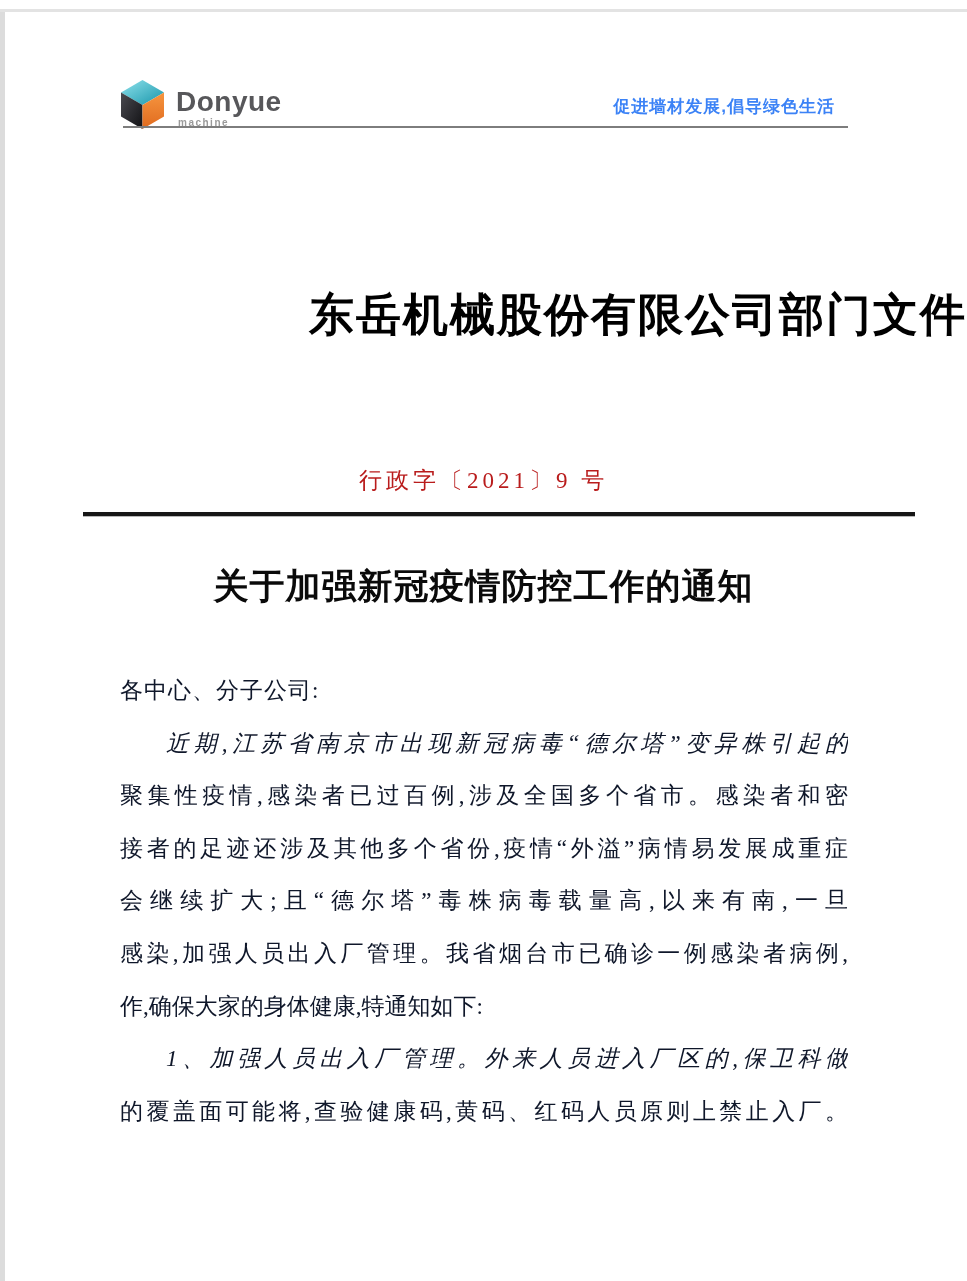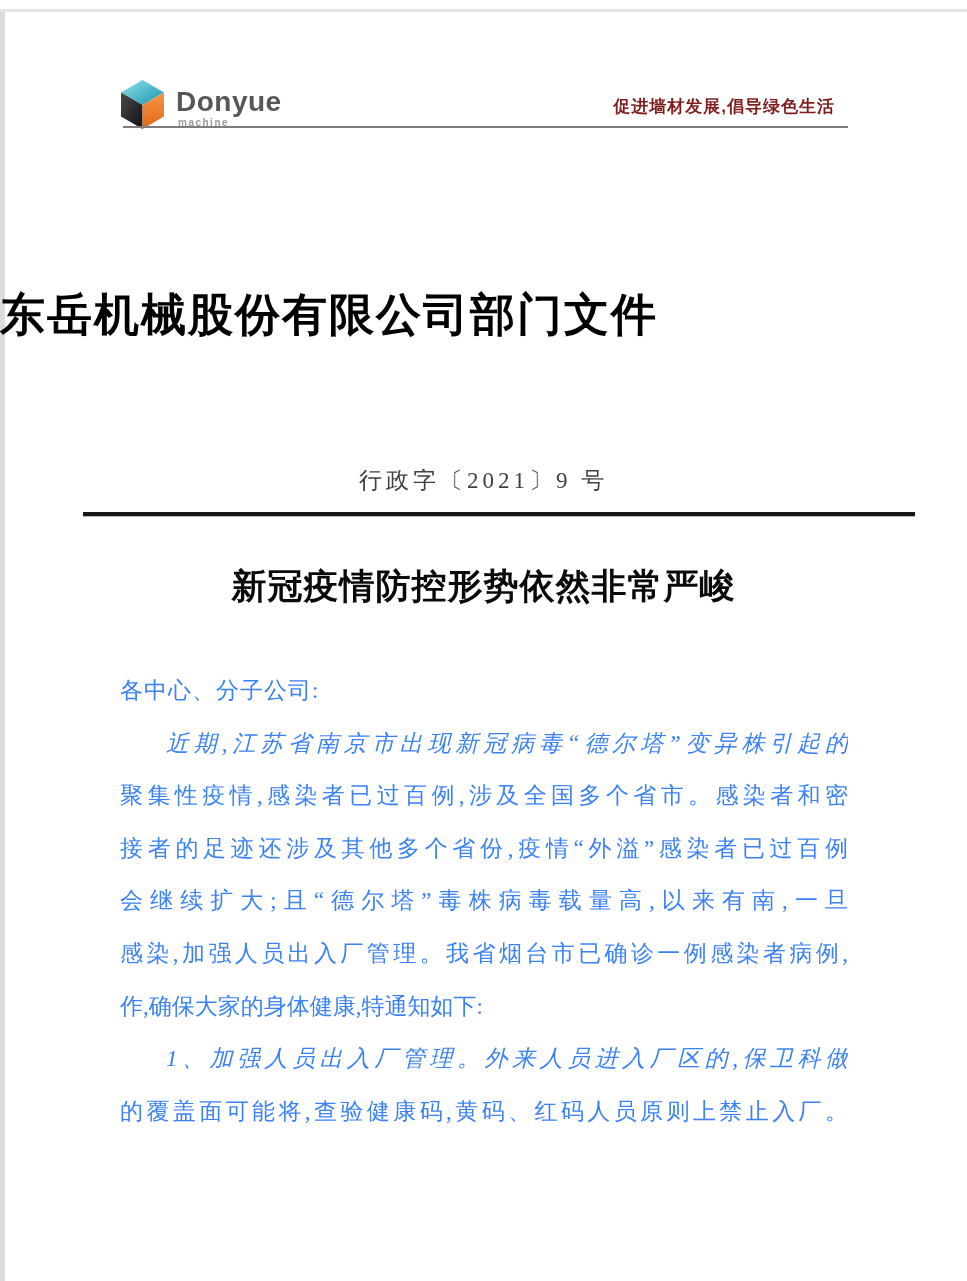--- a/index.html
+++ b/index.html
@@ -28,57 +28,57 @@
     font-size: 28px; font-weight: bold; color: #57575a;
     letter-spacing: 0.5px; line-height: 28px;
   }
   .brand-sub {
     font-size: 10px; font-weight: bold; color: #9a9a9a;
     letter-spacing: 1.5px; margin-top: 1px; padding-left: 2px;
   }
   .slogan {
     position: absolute; top: 86px; right: 132px;
     font-family: "Liberation Sans", "DejaVu Sans", sans-serif;
-    font-size: 17px; font-weight: bold; color: #7f1d1d;
+    font-size: 17px; font-weight: bold; color: #3b82f6;
     letter-spacing: 1px; white-space: nowrap;
   }
   .header-rule {
     position: absolute; top: 117px; left: 123px; width: 725px; height: 2px;
     background: #7d7d7d;
   }
 
   
   .doc-title {
     position: absolute; top: 276px; left: 0; width: 100%;
-    margin: 0; text-align: left;
+    margin: 0; text-align: right;
     font-size: 45px; font-weight: bold; color: #000000;
     letter-spacing: 2px; white-space: nowrap;
   }
   .doc-number {
     position: absolute; top: 456px; left: 0; width: 100%;
     text-align: center;
-    font-size: 23px; color: #404040; letter-spacing: 4px;
+    font-size: 23px; color: #b91c1c; letter-spacing: 4px;
     white-space: nowrap;
   }
   .thick-rule {
     position: absolute; top: 503px; left: 83px; width: 832px; height: 4px;
     background: #161616;
     box-shadow: 0 1px 0 #b7b7b7;
   }
   .subject {
     position: absolute; top: 554px; left: 0; width: 100%;
     margin: 0; text-align: center;
     font-size: 35px; font-weight: bold; color: #0a0a0a;
     letter-spacing: 1px; white-space: nowrap;
   }
 
   
   .body-block {
     position: absolute; top: 656px; left: 120px; width: 728px;
-    font-size: 23px; color: #3b82f6;
+    font-size: 23px; color: #0f172a;
   }
   .line { height: 52.6px; line-height: 52.6px; overflow: hidden; }
   .line.j { text-align: justify; text-align-last: justify; }
   .line.indent { text-indent: 2em; font-style: italic; }
   .salutation { letter-spacing: 1px; }
 </style>
 </head>
 <body>
 
 <div class="page">
@@ -112,26 +112,26 @@
       <span class="brand-sub">machine</span>
     </span>
   </div>
 
   <div class="slogan">促进墙材发展,倡导绿色生活</div>
   <div class="header-rule"></div>
 
   <h1 class="doc-title">东岳机械股份有限公司部门文件</h1>
   <div class="doc-number">行政字〔2021〕9 号</div>
   <div class="thick-rule"></div>
-  <h2 class="subject">新冠疫情防控形势依然非常严峻</h2>
+  <h2 class="subject">关于加强新冠疫情防控工作的通知</h2>
 
   <div class="body-block">
     <div class="line salutation">各中心、分子公司:</div>
     <div class="line j indent">近期,江苏省南京市出现新冠病毒“德尔塔”变异株引起的</div>
     <div class="line j">聚集性疫情,感染者已过百例,涉及全国多个省市。感染者和密</div>
-    <div class="line j">接者的足迹还涉及其他多个省份,疫情“外溢”感染者已过百例</div>
+    <div class="line j">接者的足迹还涉及其他多个省份,疫情“外溢”病情易发展成重症</div>
     <div class="line j">会继续扩大;且“德尔塔”毒株病毒载量高,以来有南,一旦</div>
     <div class="line j">感染,加强人员出入厂管理。我省烟台市已确诊一例感染者病例,</div>
     <div class="line">作,确保大家的身体健康,特通知如下:</div>
     <div class="line j indent">1、加强人员出入厂管理。外来人员进入厂区的,保卫科做</div>
     <div class="line j">的覆盖面可能将,查验健康码,黄码、红码人员原则上禁止入厂。</div>
   </div>
 </div>
 
 </body></html>

